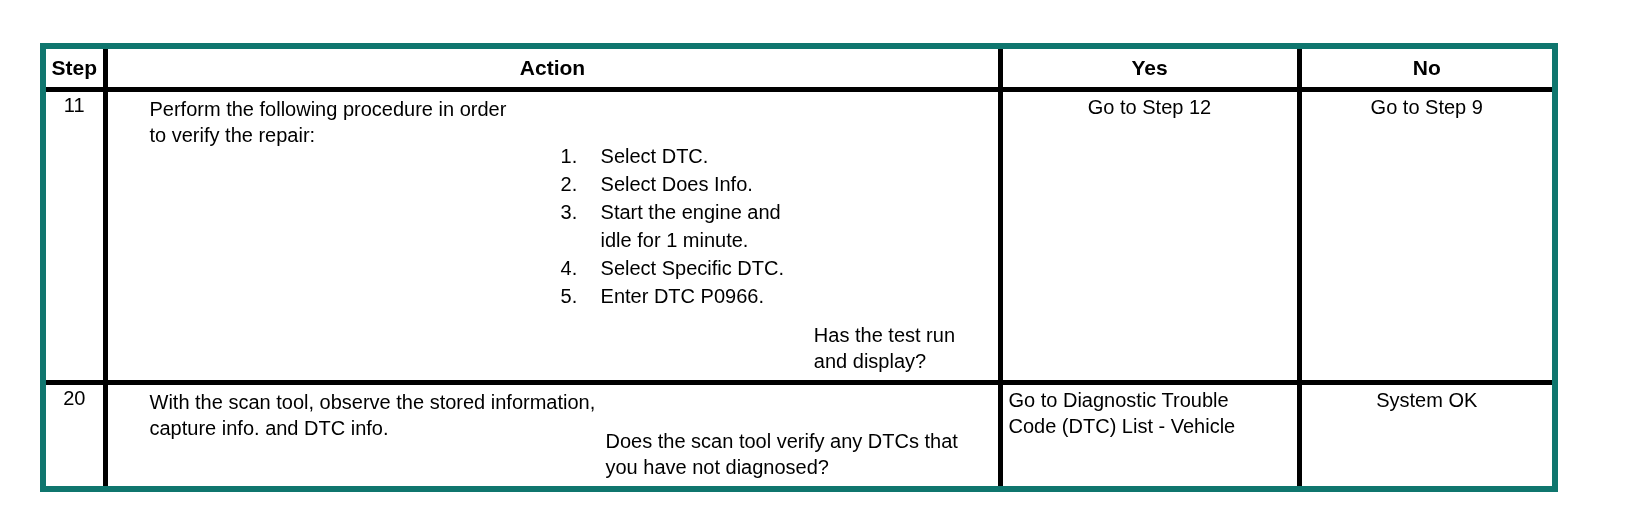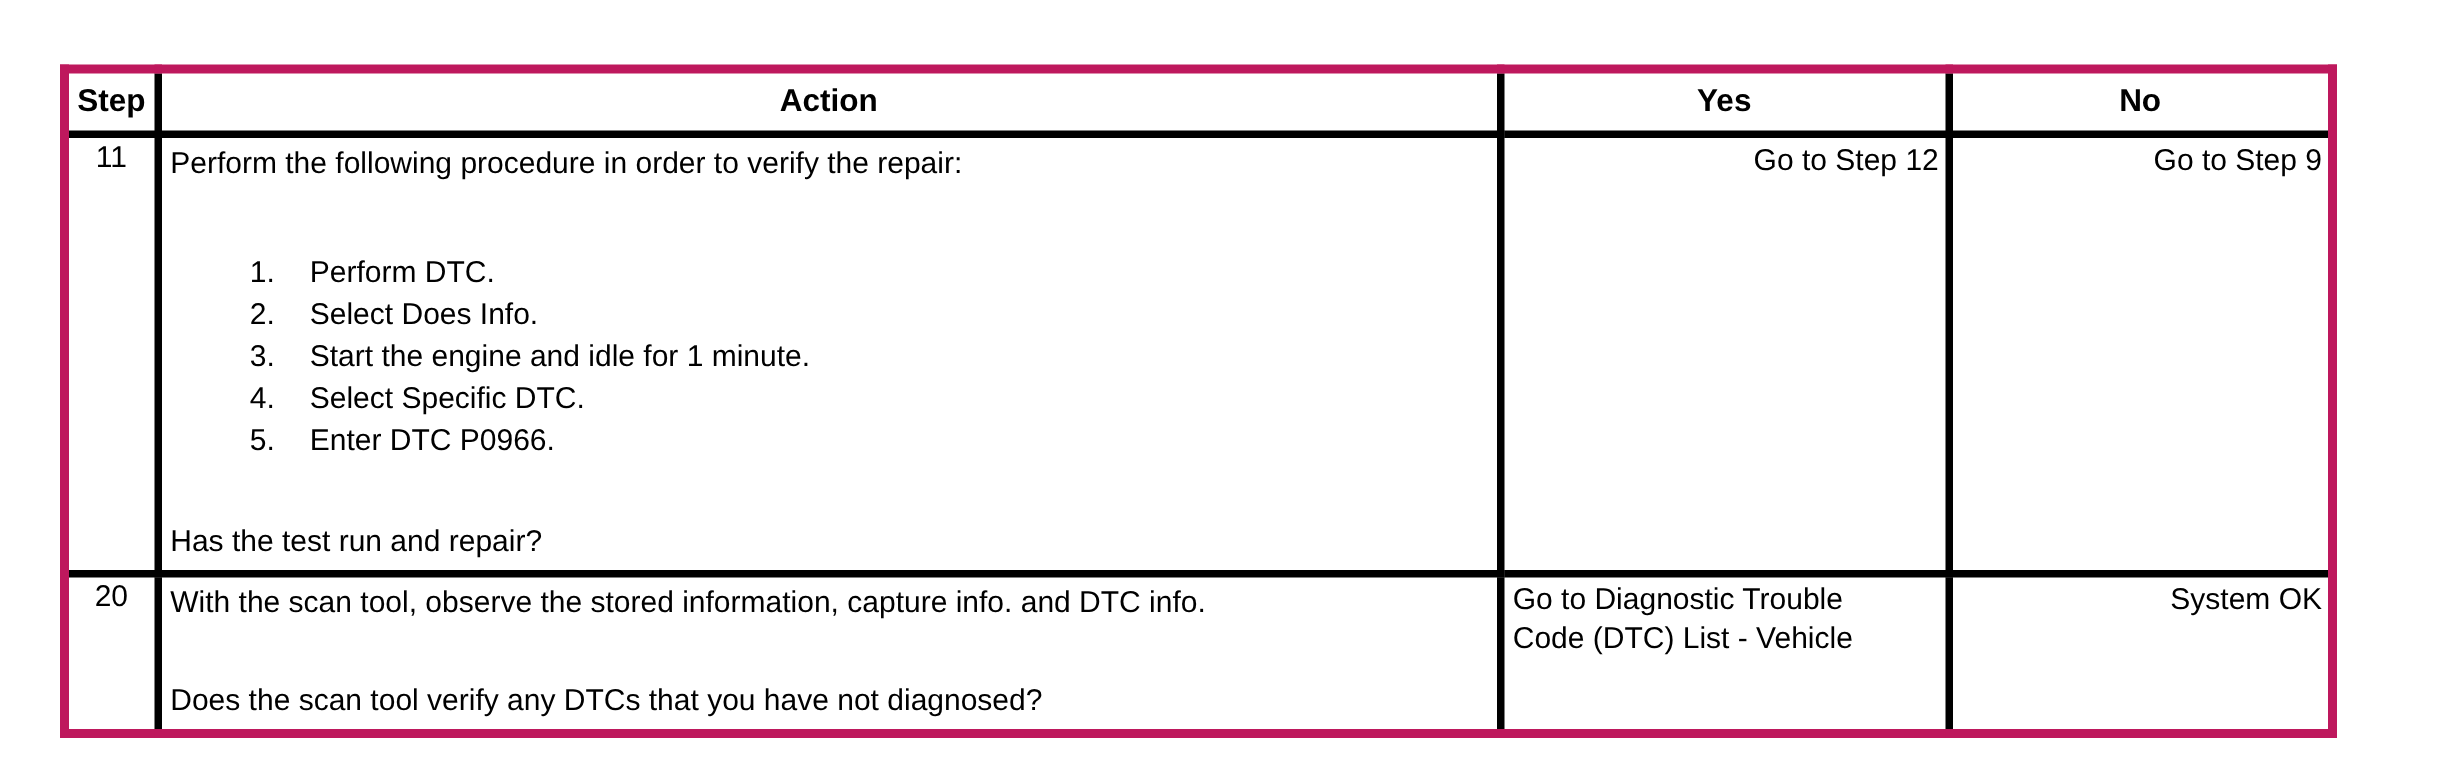--- a/index.html
+++ b/index.html
@@ -13,21 +13,21 @@
     color: #000000;
     overflow: hidden;
   }
   table.diag {
     position: absolute;
     left: 40px;
     top: 43px;
     width: 1512px;
     border-collapse: collapse;
     table-layout: fixed;
-    border: 6px solid #be185d;
+    border: 6px solid #0f766e;
   }
   table.diag th, table.diag td {
     border: 5px solid #000000;
     background: #ffffff;
     font-size: 20px;
     line-height: 26px;
     vertical-align: top;
     overflow: hidden;
   }
   
@@ -53,22 +53,23 @@
   td.step-cell {
     text-align: center;
     vertical-align: middle;
     font-size: 20px;
   }
 
   td.action-cell { padding: 0; }
   .action-pad {
     height: 100%;
     display: flex;
-    flex-direction: column;
+    flex-direction: row;
     padding: 4px 8px 6px 6px;
+    margin-left: 36px;
   }
   .action-intro { font-size: 20px; line-height: 26px; }
 
   ol.olist {
     list-style: none;
     counter-reset: item;
     margin: 46px 0 0 53px;
   }
   ol.olist li {
     display: flex;
@@ -83,21 +84,21 @@
   }
   .action-question {
     margin-top: auto;
     font-size: 20px;
     line-height: 26px;
   }
   .r12 .action-pad { }
 
   td.answer-cell {
     vertical-align: bottom;
-    text-align: right;
+    text-align: center;
     padding: 2px 4px 6px 4px;
     font-size: 20px;
     line-height: 30px;
   }
   td.answer-cell.left-align {
     text-align: left;
     padding-left: 6px;
   }
   .answer-text.narrow {
     display: inline-block;
@@ -123,27 +124,27 @@
         <th>Yes</th>
         <th>No</th>
       </tr>
 
       <tr class="r11">
         <td class="step-cell">11</td>
         <td class="action-cell">
           <div class="action-pad">
             <div class="action-intro">Perform the following procedure in order to verify the repair:</div>
             <ol class="olist">
-              <li>Perform DTC.</li>
+              <li>Select DTC.</li>
               <li>Select Does Info.</li>
               <li>Start the engine and idle for 1 minute.</li>
               <li>Select Specific DTC.</li>
               <li>Enter DTC P0966.</li>
             </ol>
-            <div class="action-question">Has the test run and repair?</div>
+            <div class="action-question">Has the test run and display?</div>
           </div>
         </td>
         <td class="answer-cell">Go to Step 12</td>
         <td class="answer-cell">Go to Step 9</td>
       </tr>
 
       <tr class="r12">
         <td class="step-cell">20</td>
         <td class="action-cell">
           <div class="action-pad">

